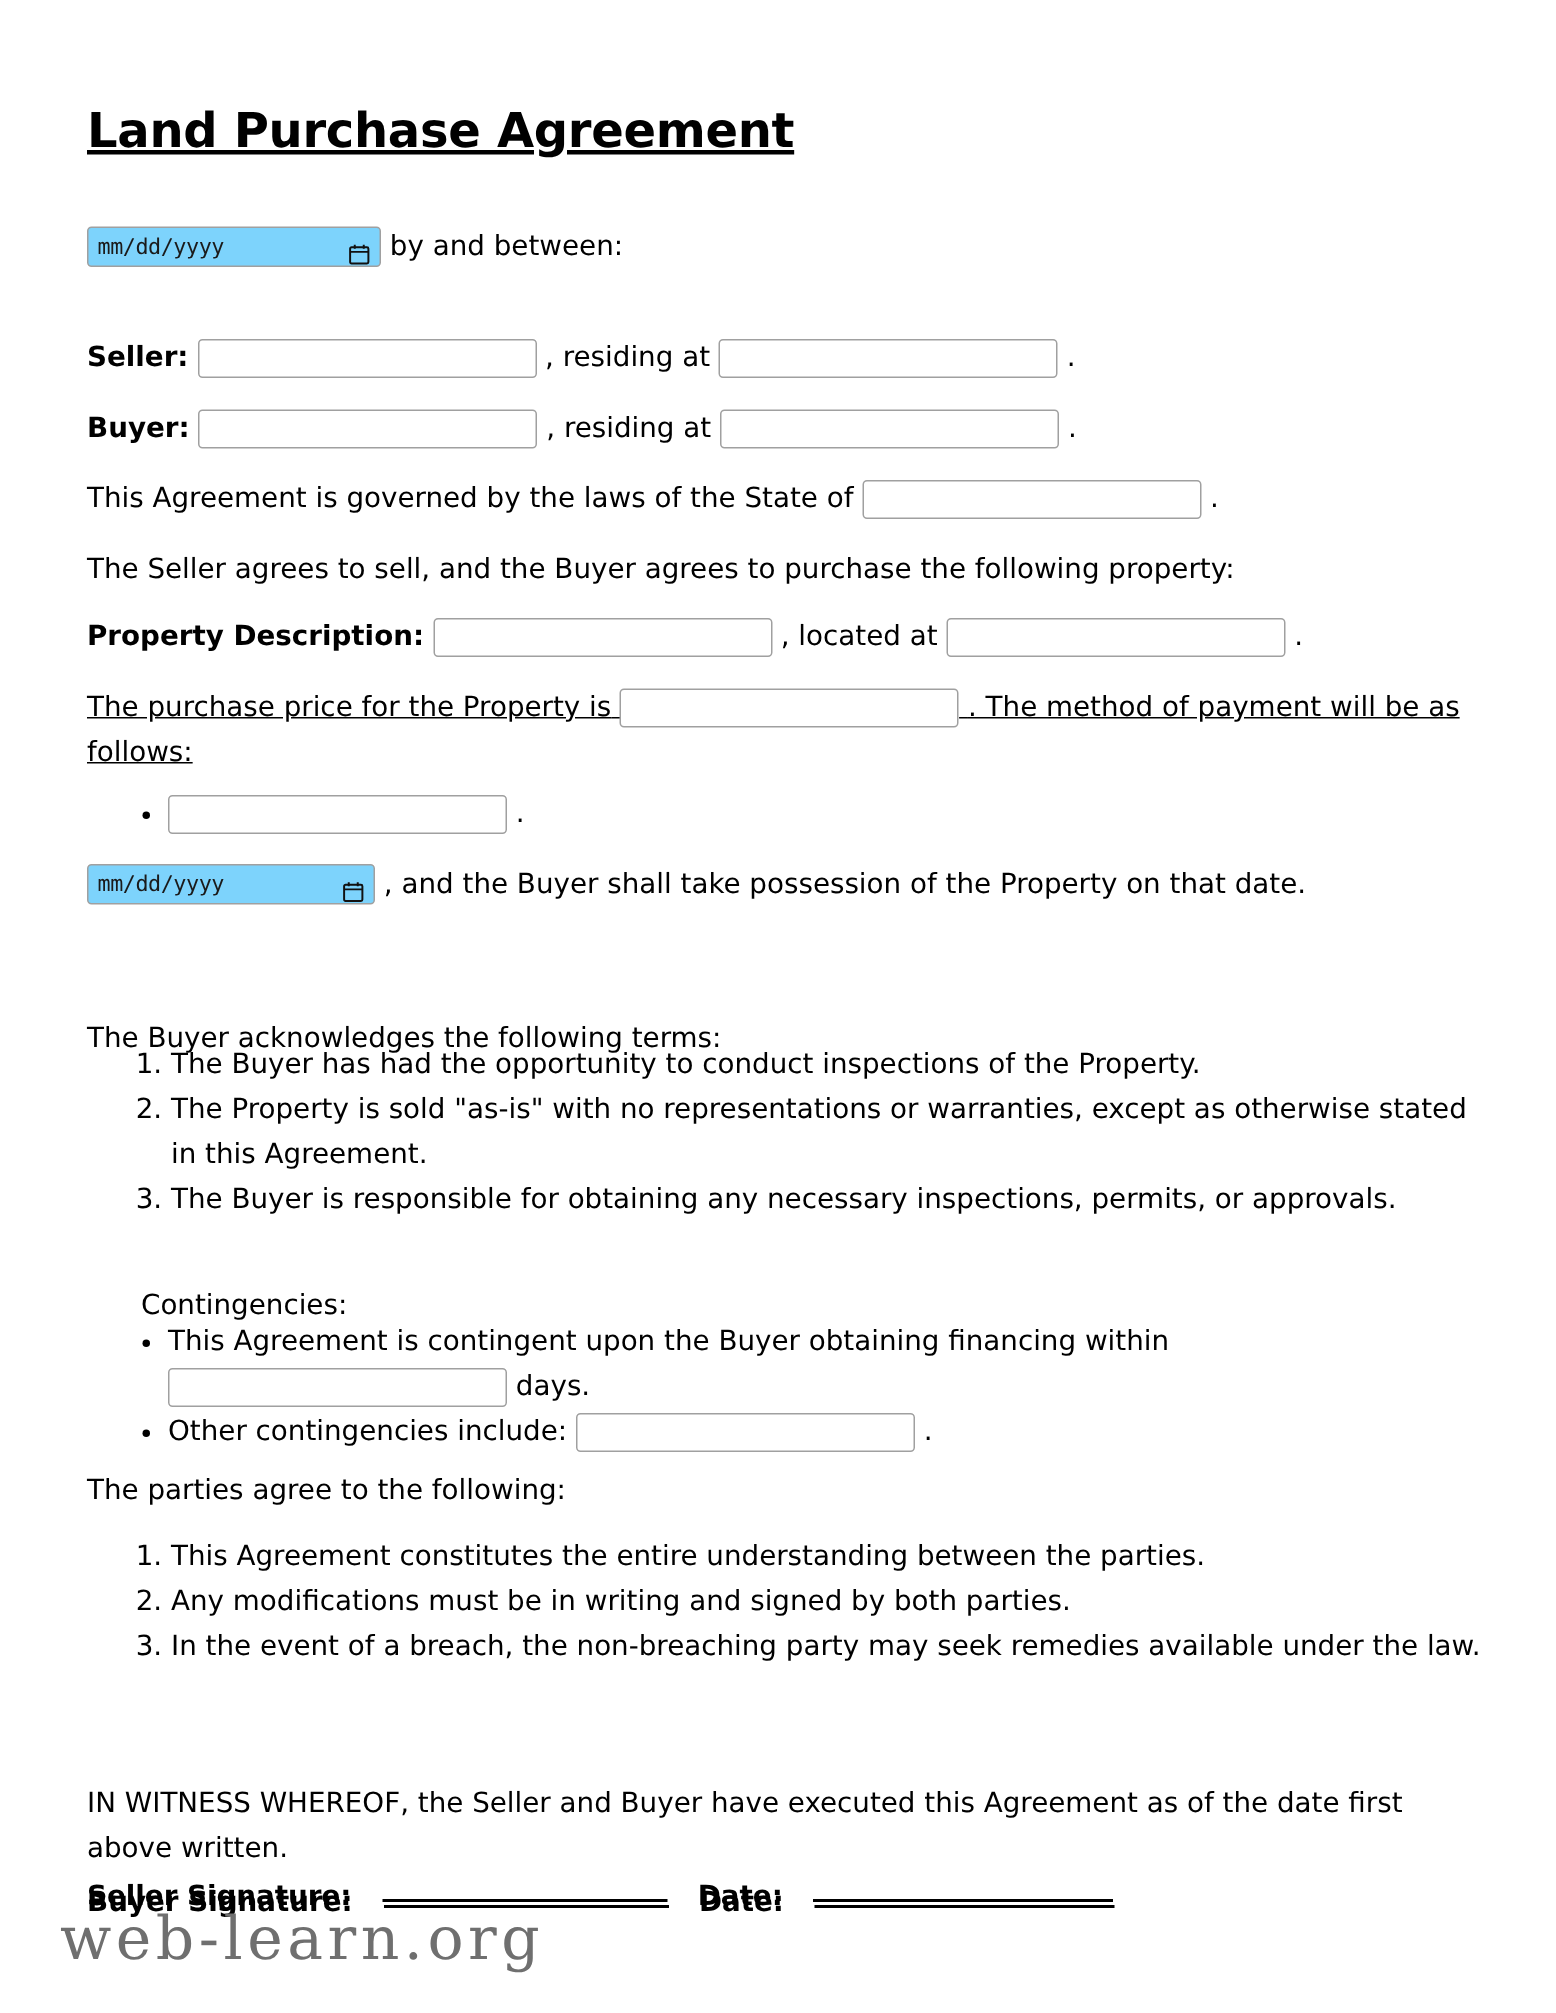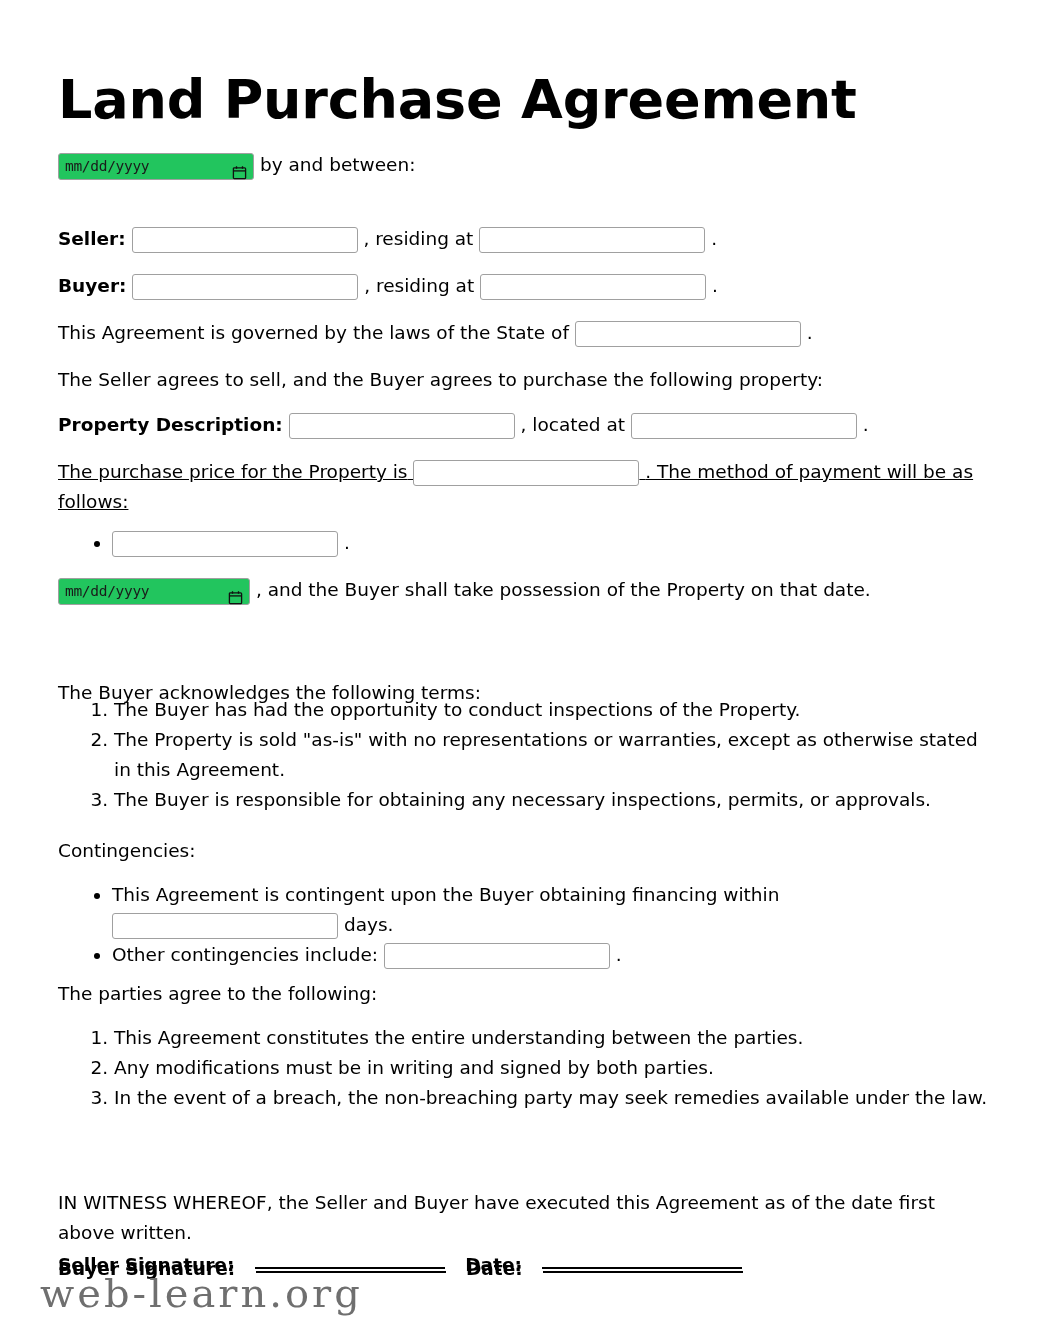--- a/index.html
+++ b/index.html
@@ -15,30 +15,31 @@
     font-family: "DejaVu Sans", "Liberation Sans", sans-serif;
     color: #000000;
   }
   .page {
     position: absolute;
     left: 58px;
     top: 0;
     width: 922px;
   }
   h1.doc-title {
-    font-size: 54px;
+    font-size: 32px;
     font-weight: bold;
     margin: 0;
     padding: 0;
     position: absolute;
     left: 0;
     top: 70px;
     letter-spacing: -0.2px;
     line-height: 1.1;
     white-space: nowrap;
+    text-decoration: underline;
   }
   p.para {
     margin: 0;
     padding: 0;
     position: absolute;
     left: 0;
     font-size: 18.5px;
     line-height: 30px;
   }
   .strong {
@@ -56,21 +57,21 @@
     vertical-align: middle;
     outline: none;
     color: #000;
   }
   .datewrap {
     display: inline-flex;
     align-items: center;
     box-sizing: border-box;
     border: 1px solid #a0a0a0;
     border-radius: 3px;
-    background: #22c55e;
+    background: #7dd3fc;
     height: 27px;
     padding: 0 6px 0 6px;
     vertical-align: middle;
     justify-content: space-between;
   }
   .dateph {
     font-family: "DejaVu Sans Mono", "Liberation Mono", monospace;
     font-size: 14.5px;
     color: #1a1a1a;
     letter-spacing: -0.3px;
@@ -204,21 +205,21 @@
   </p>
 
   <p class="para" style="top:678px;">The Buyer acknowledges the following terms:</p>
 
   <ol class="nl" style="top:695px; width:880px;">
     <li>The Buyer has had the opportunity to conduct inspections of the Property.</li>
     <li>The Property is sold "as-is" with no representations or warranties, except as otherwise stated in this Agreement.</li>
     <li>The Buyer is responsible for obtaining any necessary inspections, permits, or approvals.</li>
   </ol>
 
-  <p class="para" style="top:836px;">Contingencies:</p>
+  <p class="para" style="top:856px;margin-left:36px;">Contingencies:</p>
 
   <ul class="bl" style="top:880px; width:840px;">
     <li>
       <span>This Agreement is contingent upon the Buyer obtaining financing within</span>
       <input class="tx" type="text" style="width: 226px;" value="">
       <span>days.</span>
     </li>
     <li>
       <span>Other contingencies include:</span>
       <input class="tx" type="text" style="width: 226px;" value="">

